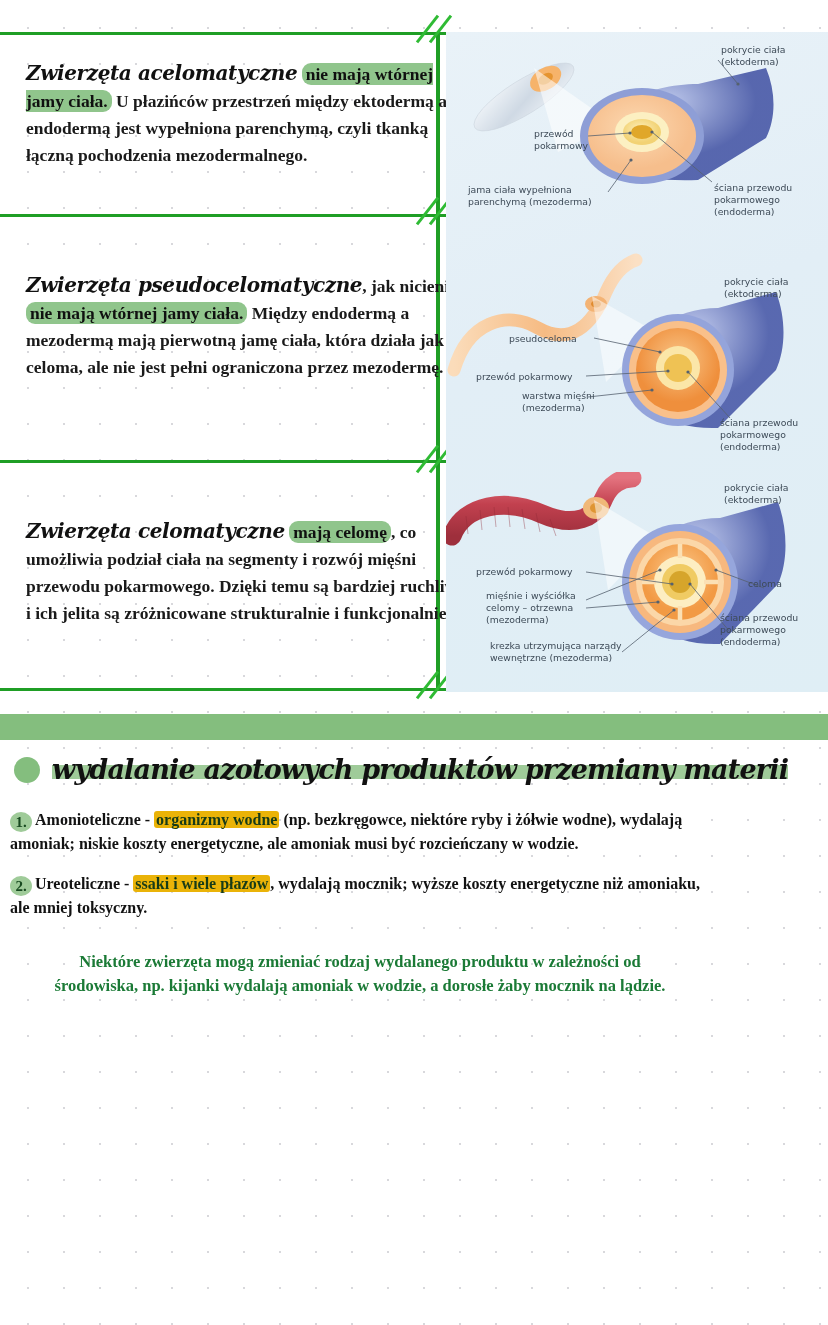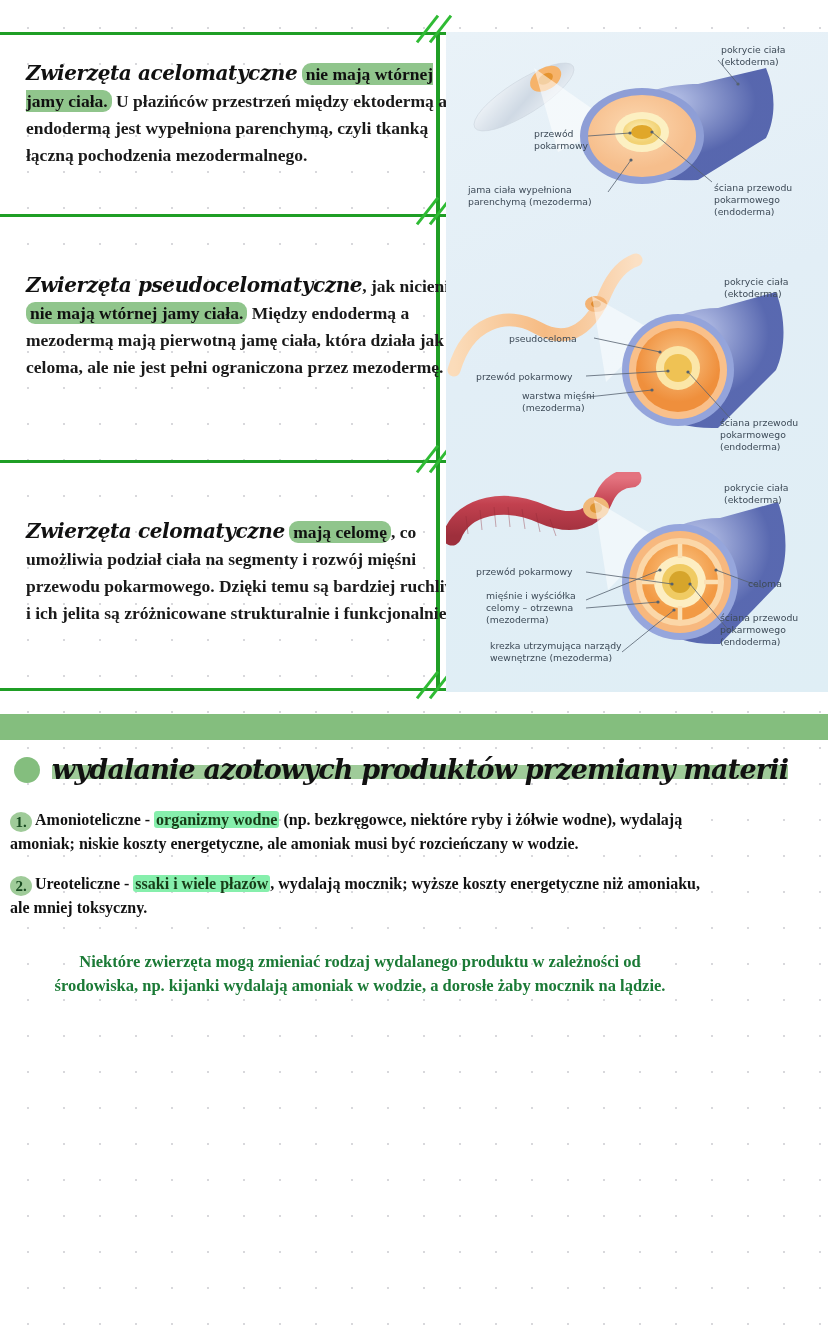--- a/index.html
+++ b/index.html
@@ -169,21 +169,21 @@
     text-align: center;
     border-radius: 50%;
     background: #9fcb99;
     color: #17491f;
     font-weight: 700;
     font-size: 15px;
     margin-right: 3px;
     vertical-align: -2px;
   }
   .hl-dark {
-    background: #86efac;
+    background: #eab308;
     color: #173b17;
     font-weight: 700;
     padding: 0 2px;
     border-radius: 3px;
   }
 
   #closing-paragraph {
     margin: 30px 46px 0 46px;
     text-align: center;
     font-size: 16.5px;

